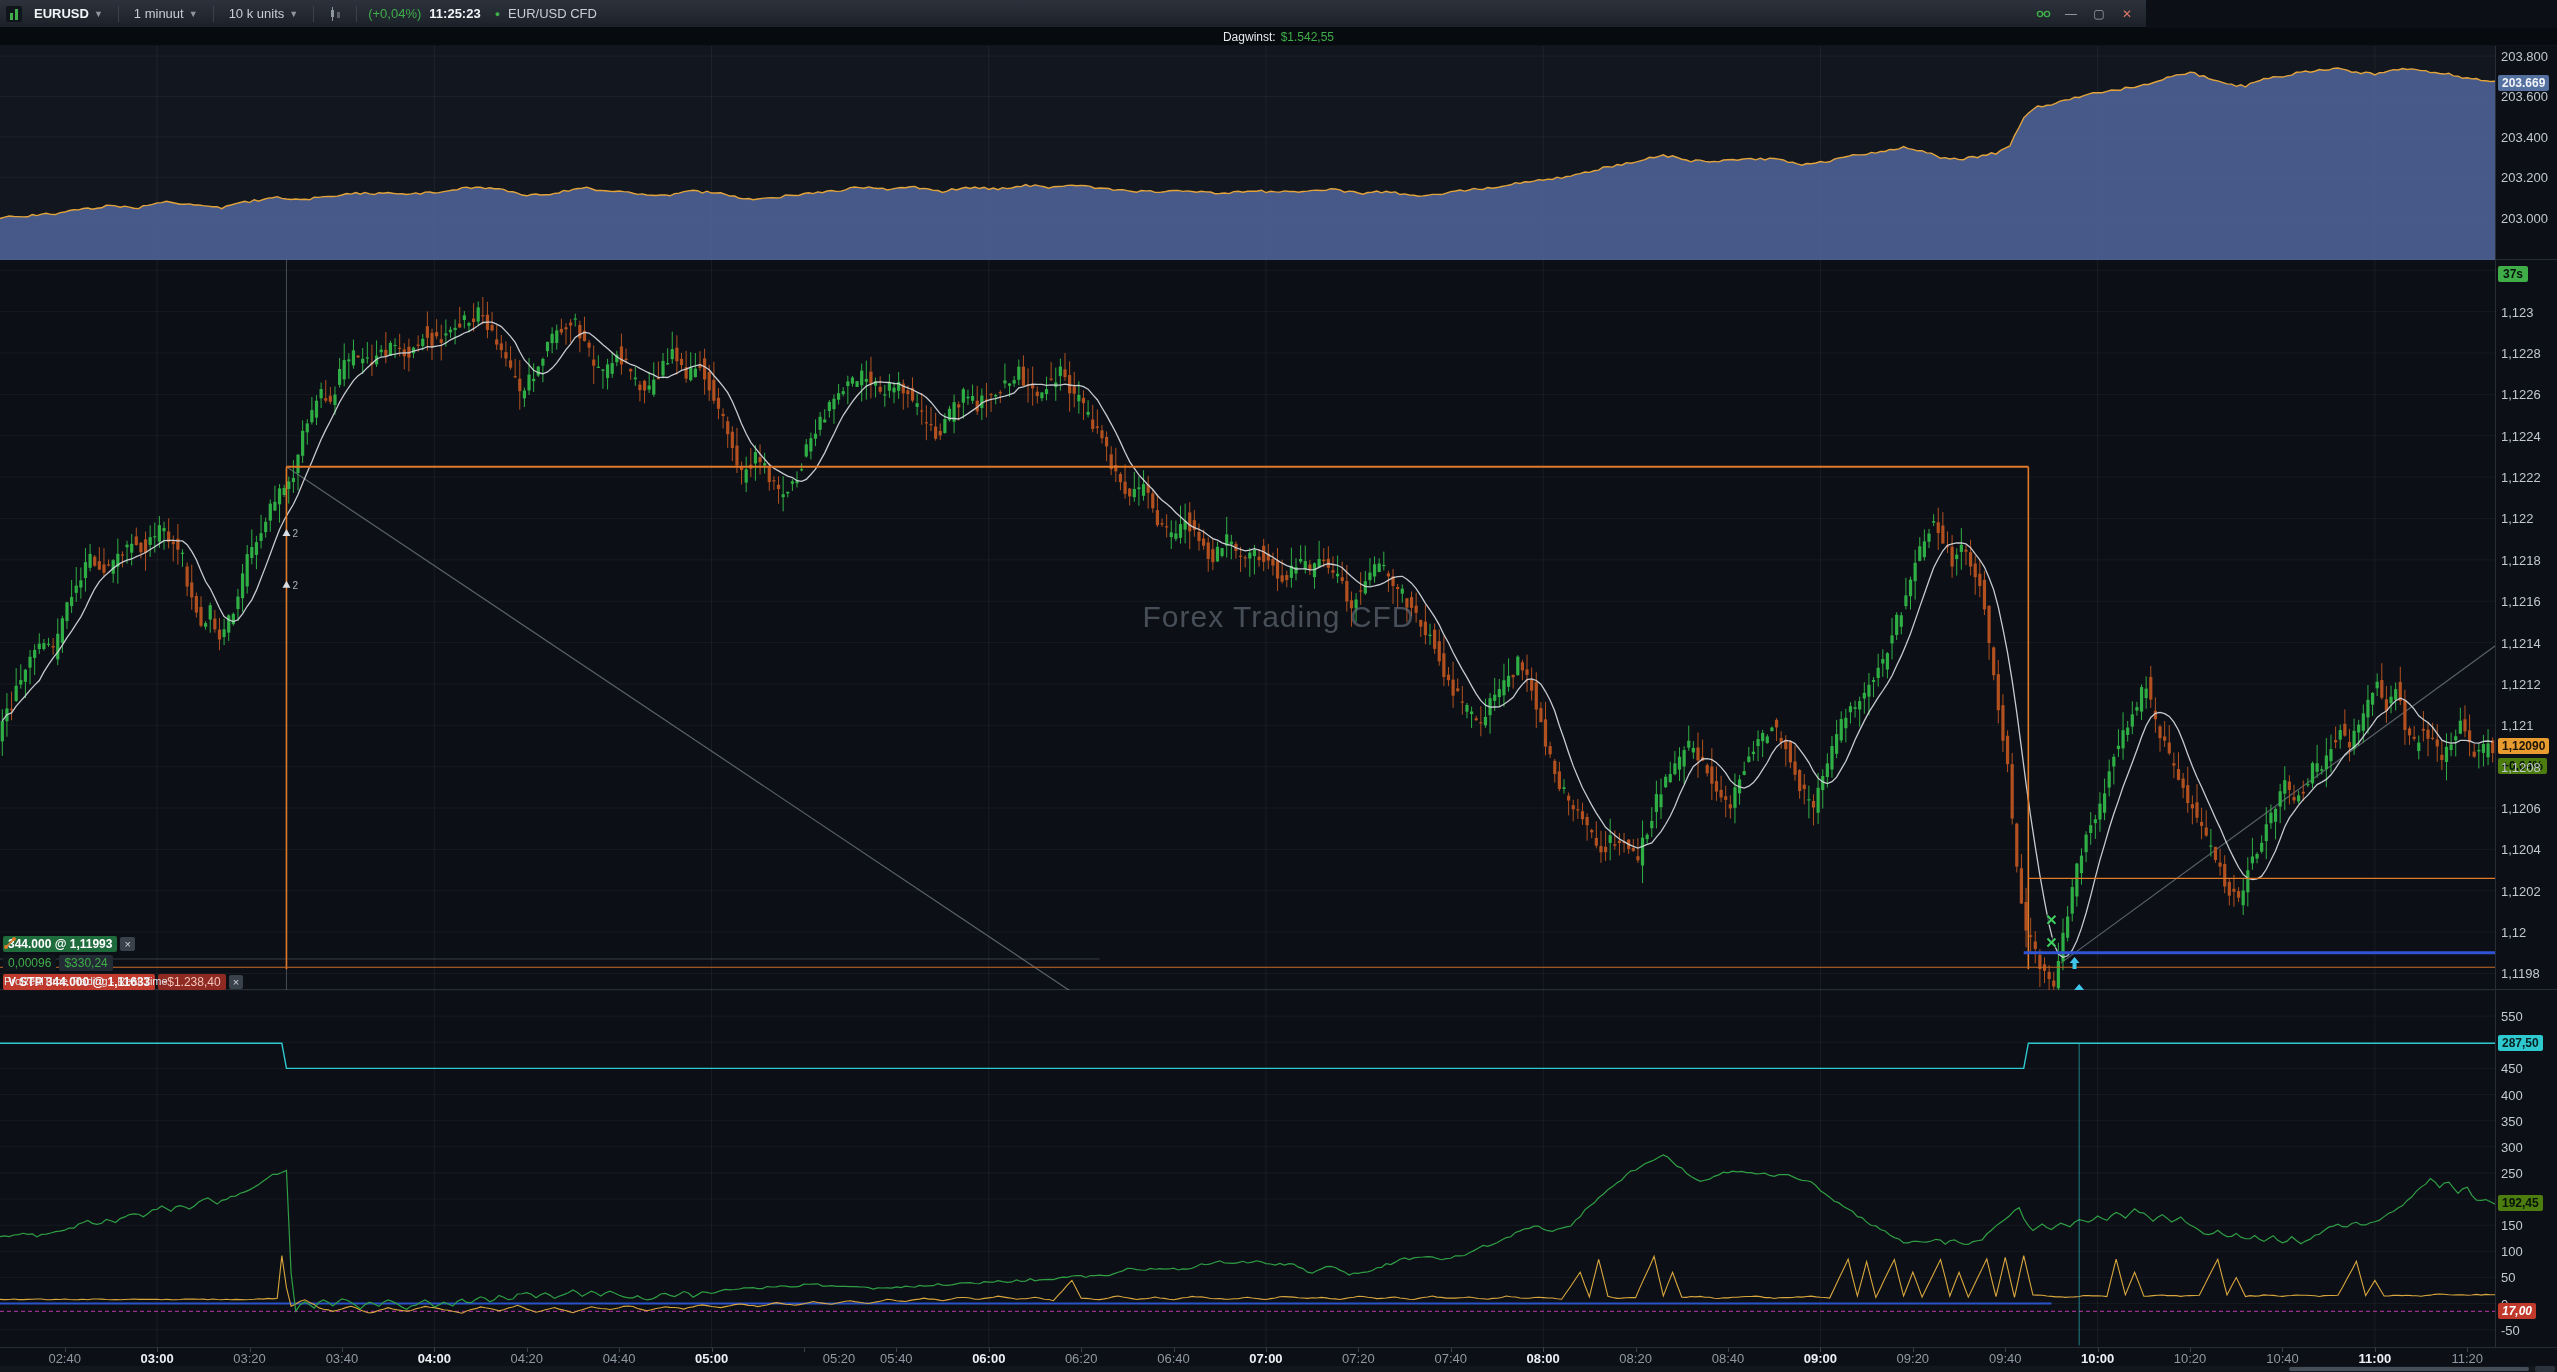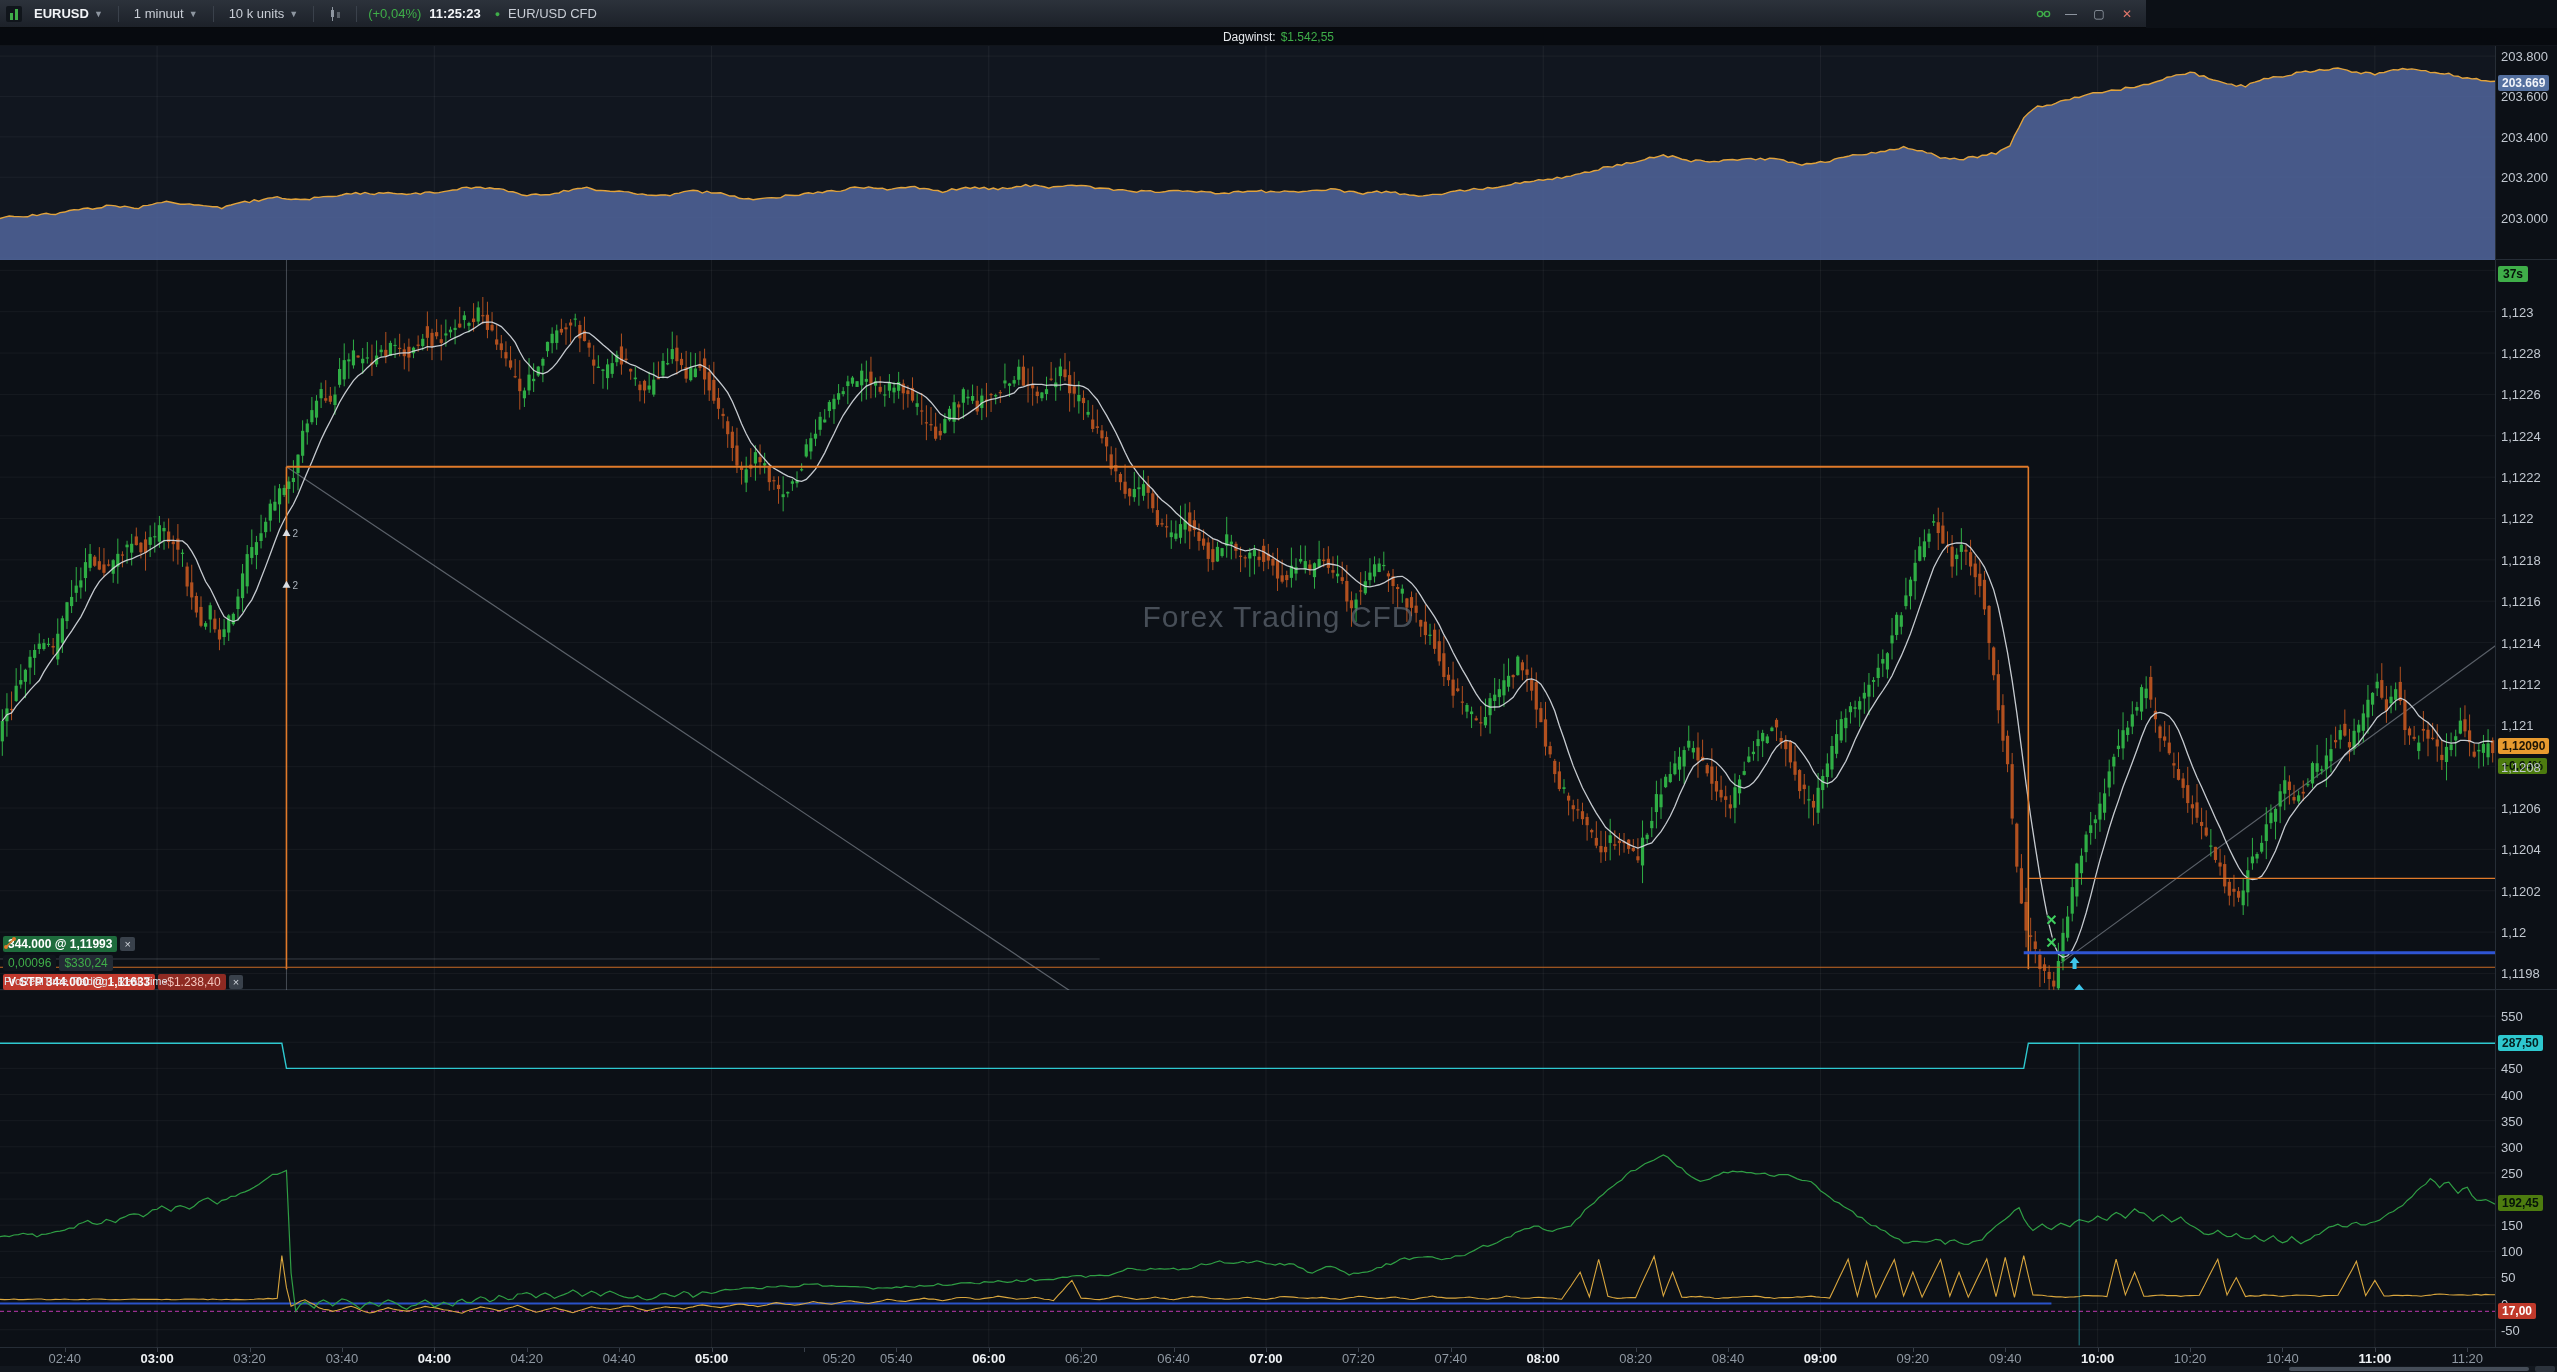--- a/index.html
+++ b/index.html
@@ -33,21 +33,21 @@
   .p-main{top:260px;height:730px;border-bottom:1px solid #262d36;}
   .p-lower{top:990px;height:358px;border-bottom:1px solid #262d36;}
   .yaxis{position:absolute;right:0;top:0;bottom:0;width:62px;border-left:1px solid #272e37;background:#0c1016;}
   .ytick{position:absolute;left:5px;transform:translateY(-50%);font-size:13px;color:#c2c8d0;white-space:nowrap;}
   .badge{position:absolute;left:2px;transform:translateY(-50%);font-size:12px;font-weight:bold;
     padding:1px 4px;border-radius:2px;white-space:nowrap;}
   .badge.blue{background:#54709f;color:#f2f5fa;}
   .badge.orange{background:#e89b2f;color:#1c1405;}
   .badge.greenb{background:#4d7c0f;color:#06130a;}
   .badge.cyan{background:#2ec8cf;color:#062122;}
-  .badge.red{background:#c0392b;color:#fff;}
+  .badge.red{background:#c0392b;color:#fff;font-style:italic;}
   .countdown{position:absolute;left:2px;top:6px;font-size:12px;font-weight:bold;background:#3fae49;
     color:#06130a;padding:1px 5px;border-radius:2px;}
   .watermark{position:absolute;left:50%;top:49%;transform:translate(-50%,-50%);
     font-size:30px;letter-spacing:1px;color:rgba(120,130,142,.55);}
   .footer-label{position:absolute;left:4px;bottom:2px;font-size:11px;color:#dfe3e8;}
   
   .positions{position:absolute;left:3px;display:flex;flex-direction:column;gap:3px;font-size:12px;}
   .pos-row{display:flex;align-items:center;gap:3px;}
   .chip{padding:1px 5px;border-radius:2px;white-space:nowrap;}
   .chip.posqty{background:#1e6b3c;color:#ffffff;font-weight:bold;}

